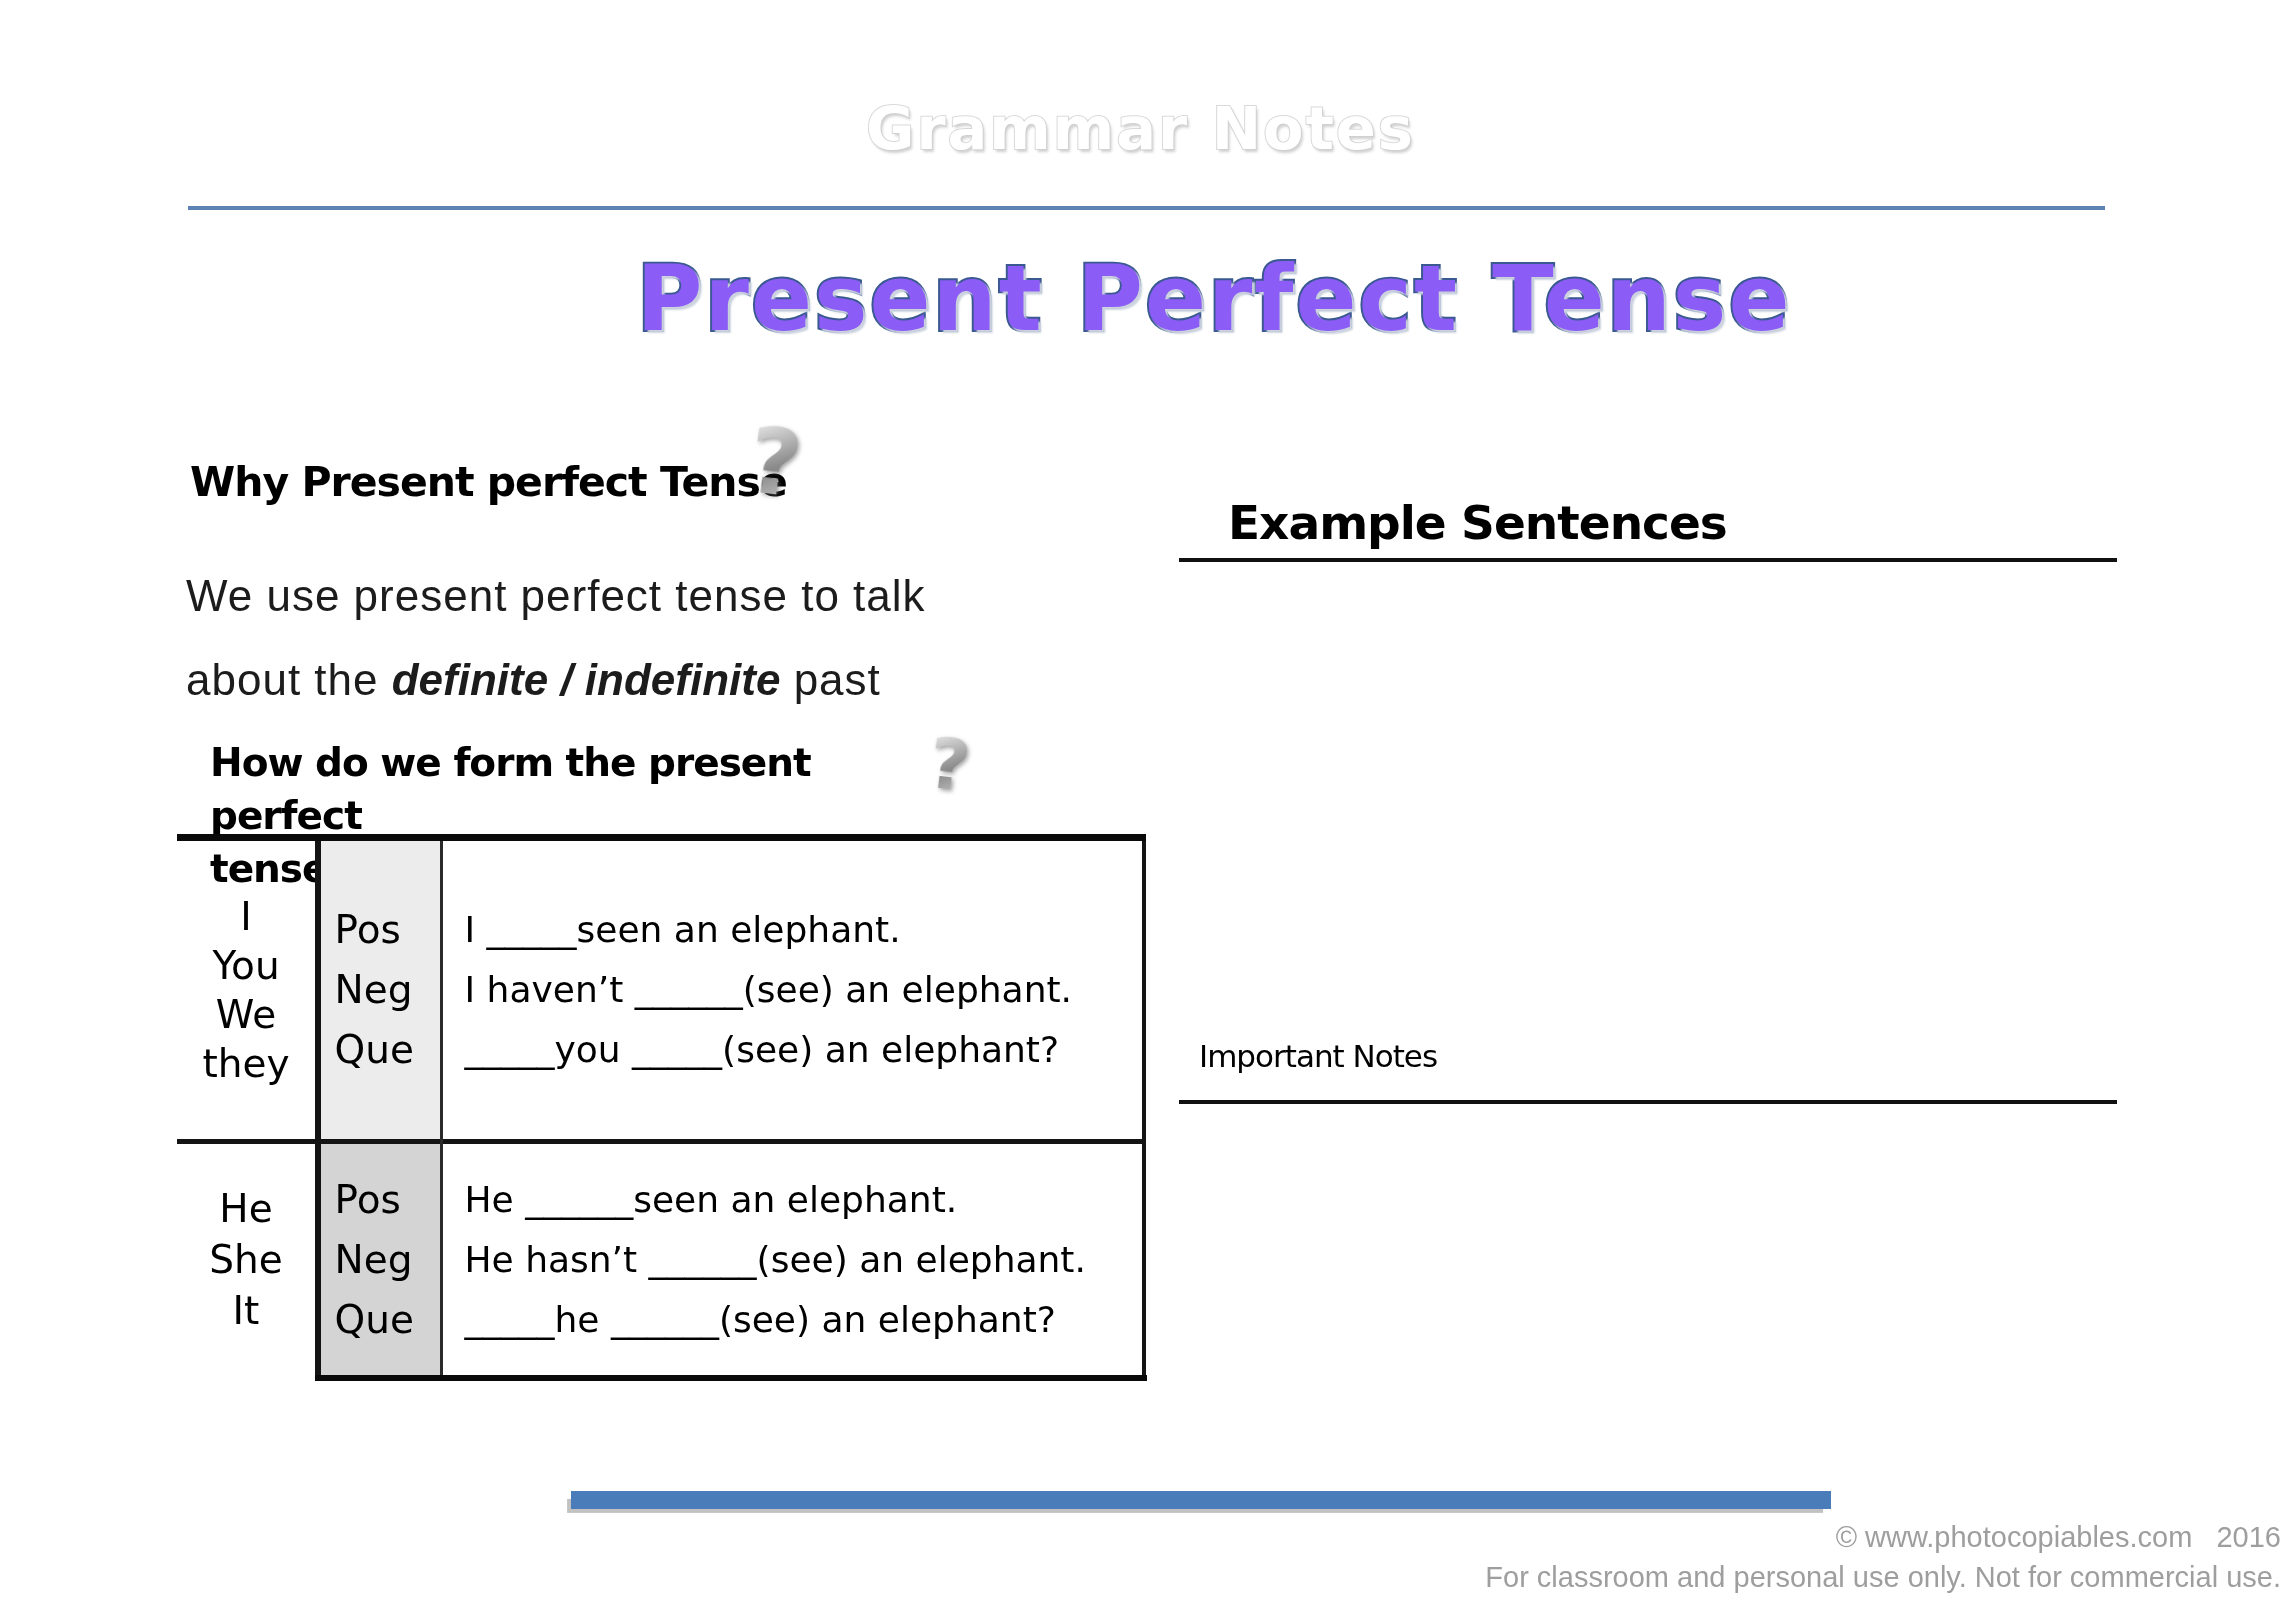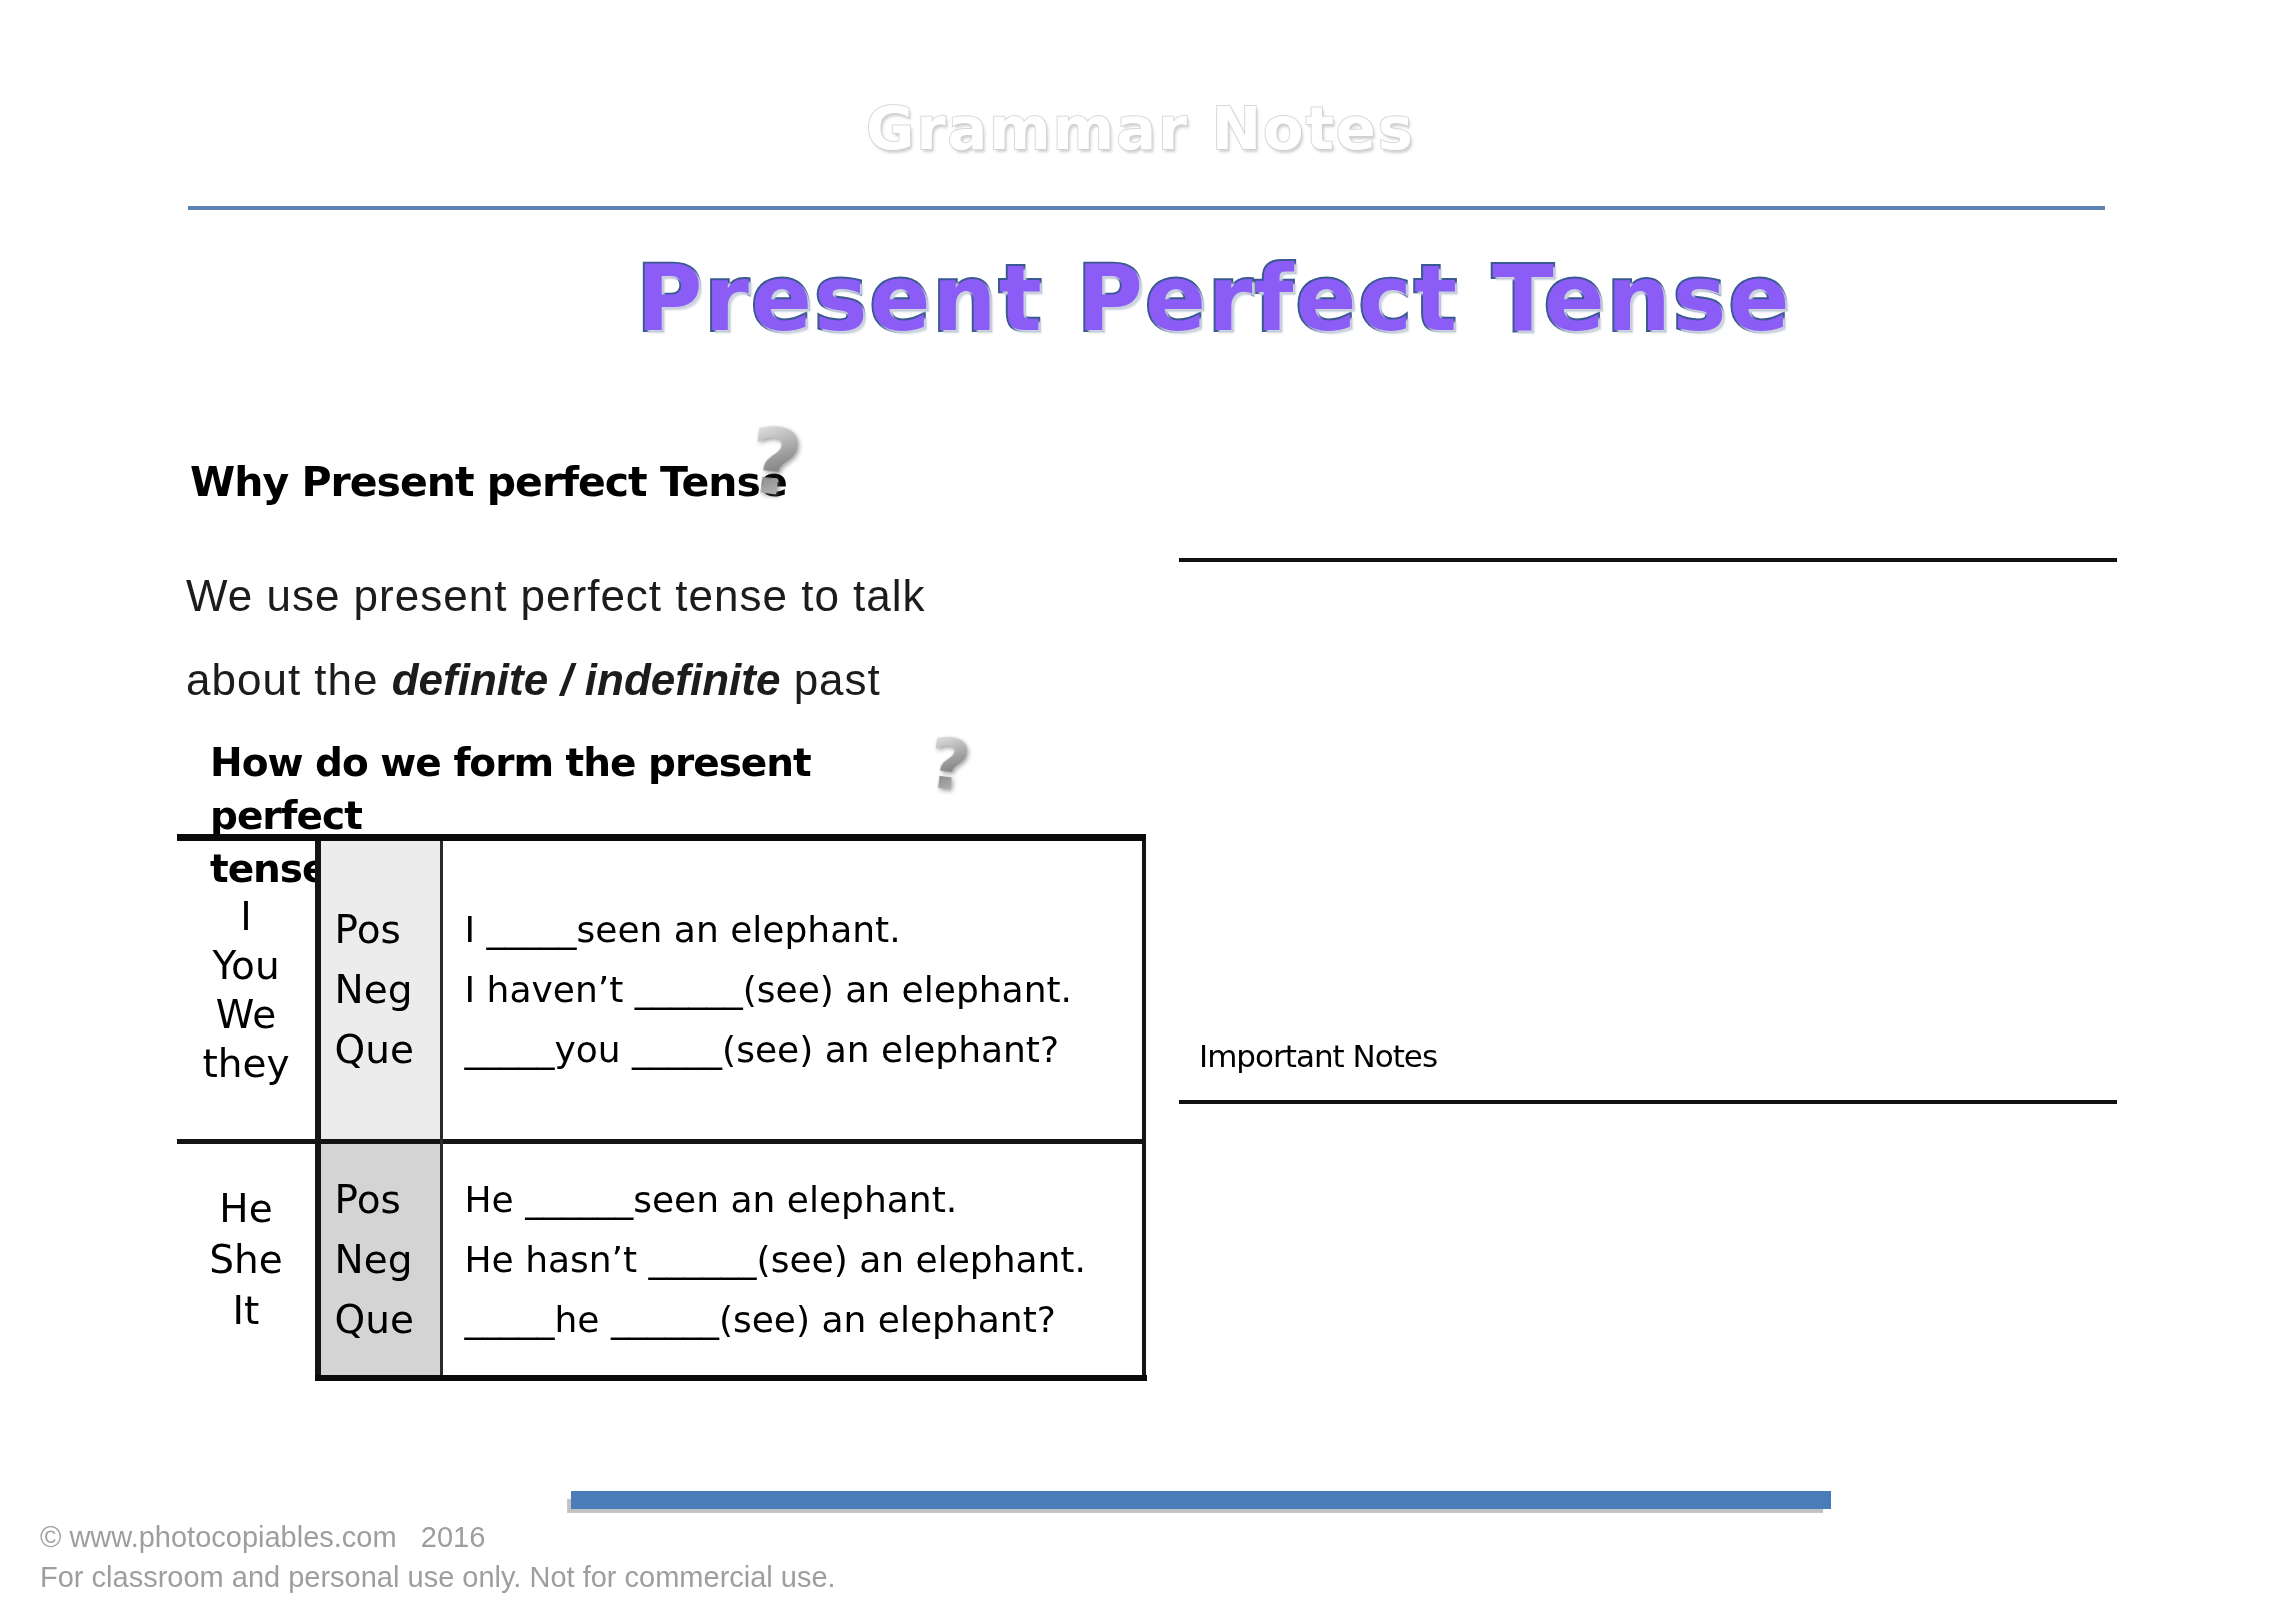--- a/index.html
+++ b/index.html
@@ -79,21 +79,21 @@
     position:absolute; left:1199px; top:1038px;
     font-size:31px; font-weight:normal; letter-spacing:-1px;
   }
   .notes-underline { position:absolute; left:1179px; top:1100px; width:938px; height:3.9px; background:#111; }
   
   .footer-bar {
     position:absolute; left:571px; top:1491px; width:1260px; height:17.6px;
     background:#4a7cba; box-shadow:-5.9px 5.9px 0 -2px #c2c2c2;
   }
   .footer-copyright, .footer-license {
-    position:absolute; left:0; right:0; text-align:left;
+    position:absolute; left:0; right:0; text-align:right;
     font-family:"Liberation Sans", sans-serif;
     font-size:29px; color:#9e9e9e; white-space:pre;padding-left:40px;
   }
   .footer-copyright { top:1521px; }
   .footer-license   { top:1561px; }
 </style>
 </head>
 <body>
 
 <div class="page">
@@ -151,20 +151,21 @@
       <div>Neg</div>
       <div>Que</div>
     </div>
     <div class="ct-cell ct-sentences-2 hand">
       <div>He ______seen an elephant.</div>
       <div>He hasn’t ______(see) an elephant.</div>
       <div>_____he ______(see) an elephant?</div>
     </div>
   </div>
 
+  <div class="examples-heading hand">Example Sentences</div>
   <div class="examples-underline"></div>
   <div class="notes-heading hand">Important Notes</div>
   <div class="notes-underline"></div>
 
   <div class="footer-bar"></div>
   <div class="footer-copyright">© www.photocopiables.com   2016</div>
   <div class="footer-license">For classroom and personal use only. Not for commercial use.</div>
 
 </div>
 

